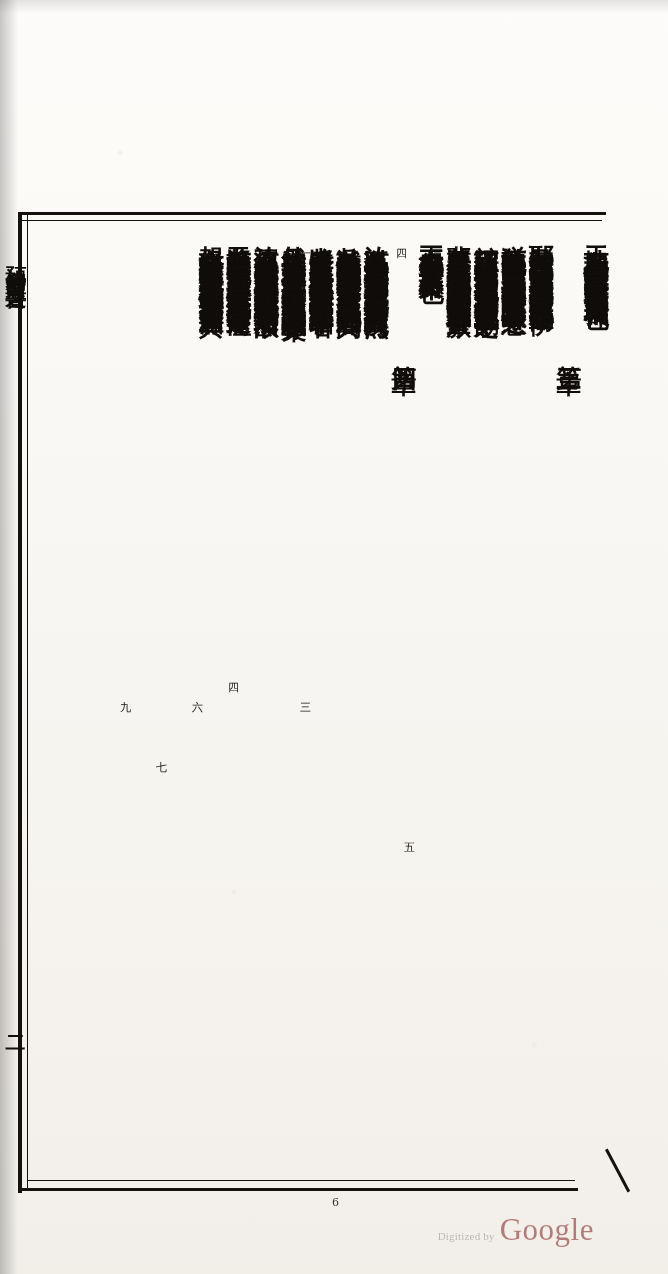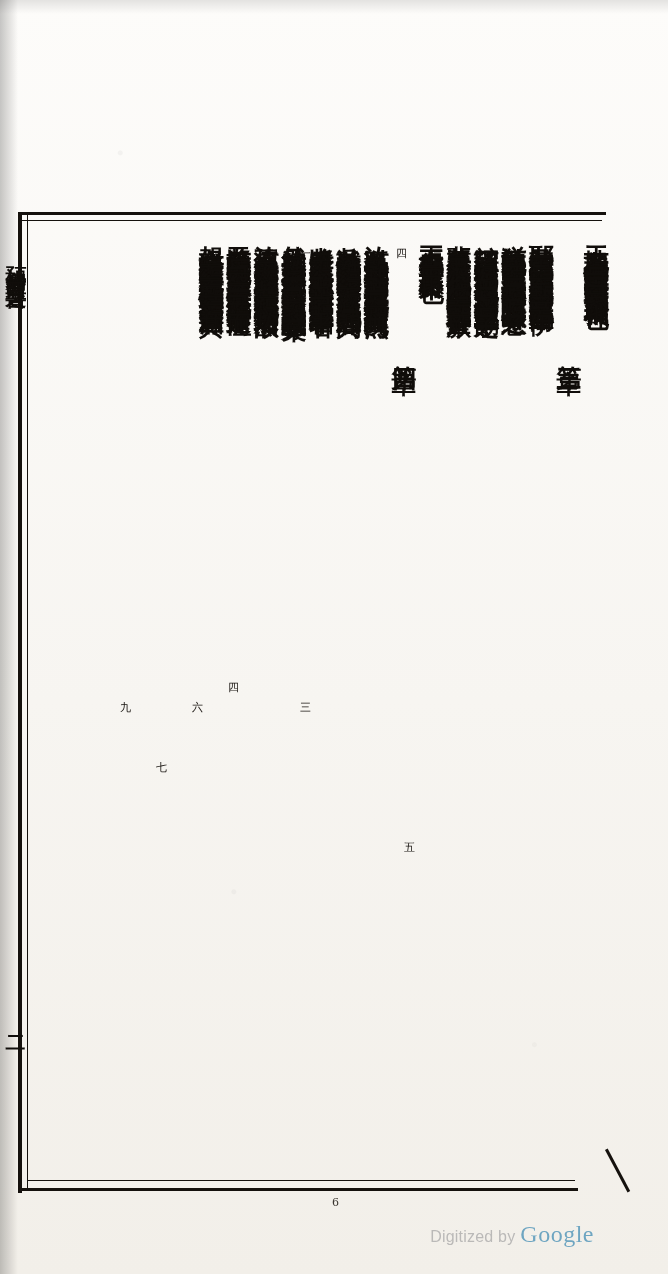--- a/index.html
+++ b/index.html
@@ -171,29 +171,29 @@
   .watermark {
     position: absolute;
     right: 74px;
     bottom: 26px;
     display: flex;
     align-items: baseline;
     gap: 5px;
     opacity: 0.55;
   }
   .watermark .dig {
-    font-family: Liberation Sans, sans-serif;
-    font-size: 16px;
+    font-family: Liberation Serif, serif;
+    font-size: 11px;
     color: #8d8d90;
     letter-spacing: 0.2px;
   }
   .watermark .goog {
     font-family: "Liberation Serif", serif;
-    font-size: 24px;
-    color: #0369a1;
+    font-size: 31px;
+    color: #7f1d1d;
     letter-spacing: 0.5px;
   }
 
   
   .annot {
     position: absolute;
     font-size: 11px;
     color: #15110d;
     font-family: "DejaVu Serif", serif;
   }

